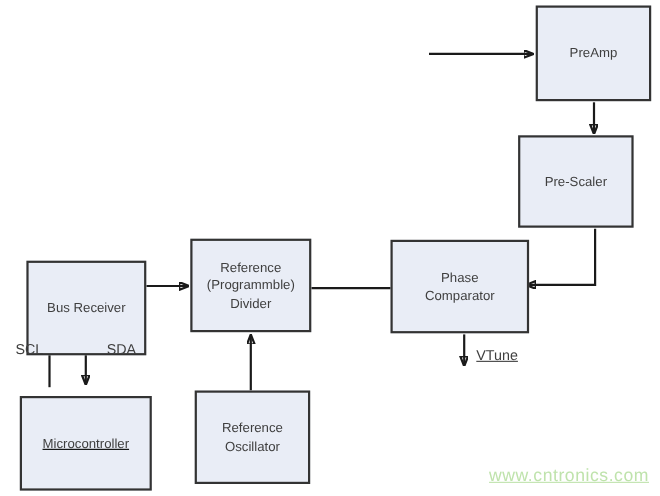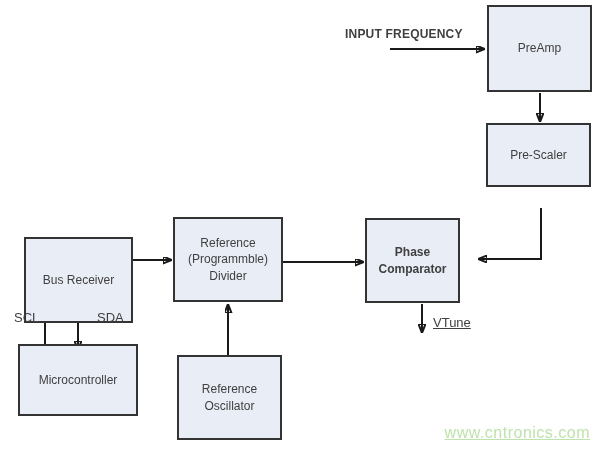--- a/index.html
+++ b/index.html
@@ -28,25 +28,25 @@
     justify-content: center;
     text-align: center;
   }
   .block-label {
     font-size: 12px;
     line-height: 1.35;
     color: var(--text);
     white-space: pre-line;
   }
   .b-preamp        { left: 487px; top: 5px;   width: 105px; height: 87px; }
-  .b-prescaler     { left: 486px; top: 123px; width: 105px; height: 64px; }
-  .b-phasecomp     { left: 365px; top: 218px; width: 95px; height: 85px; font-weight: bold; }
+  .b-prescaler     { left: 471px; top: 123px; width: 105px; height: 84px; }
+  .b-phasecomp     { left: 355px; top: 218px; width: 126px; height: 85px; }
   .b-refdivider    { left: 173px; top: 217px; width: 110px; height: 85px; }
   .b-busreceiver   { left: 24px;  top: 217px; width: 109px; height: 86px; margin-top: 20px; }
-  .b-micro         { left: 18px;  top: 344px; width: 120px; height: 72px; }
+  .b-micro         { left: 18px;  top: 360px; width: 120px; height: 86px; text-decoration: underline; }
   .b-refosc        { left: 177px; top: 355px; width: 105px; height: 85px; }
 
   .free-label {
     position: absolute;
     color: var(--text);
     font-size: 13px;
   }
   .lbl-input-frequency {
     left: 345px; top: 27px;
     font-size: 12px;
@@ -126,19 +126,18 @@
 
   <div class="block b-micro">
     <span class="block-label">Microcontroller</span>
   </div>
 
   <div class="block b-refosc">
     <span class="block-label">Reference
 Oscillator</span>
   </div>
 
-  <span class="free-label lbl-input-frequency">INPUT FREQUENCY</span>
   <span class="free-label lbl-vtune">VTune</span>
   <span class="free-label lbl-scl">SCL</span>
   <span class="free-label lbl-sda">SDA</span>
 
   <span class="watermark">www.cntronics.com</span>
 </div>
 
 </body></html>

